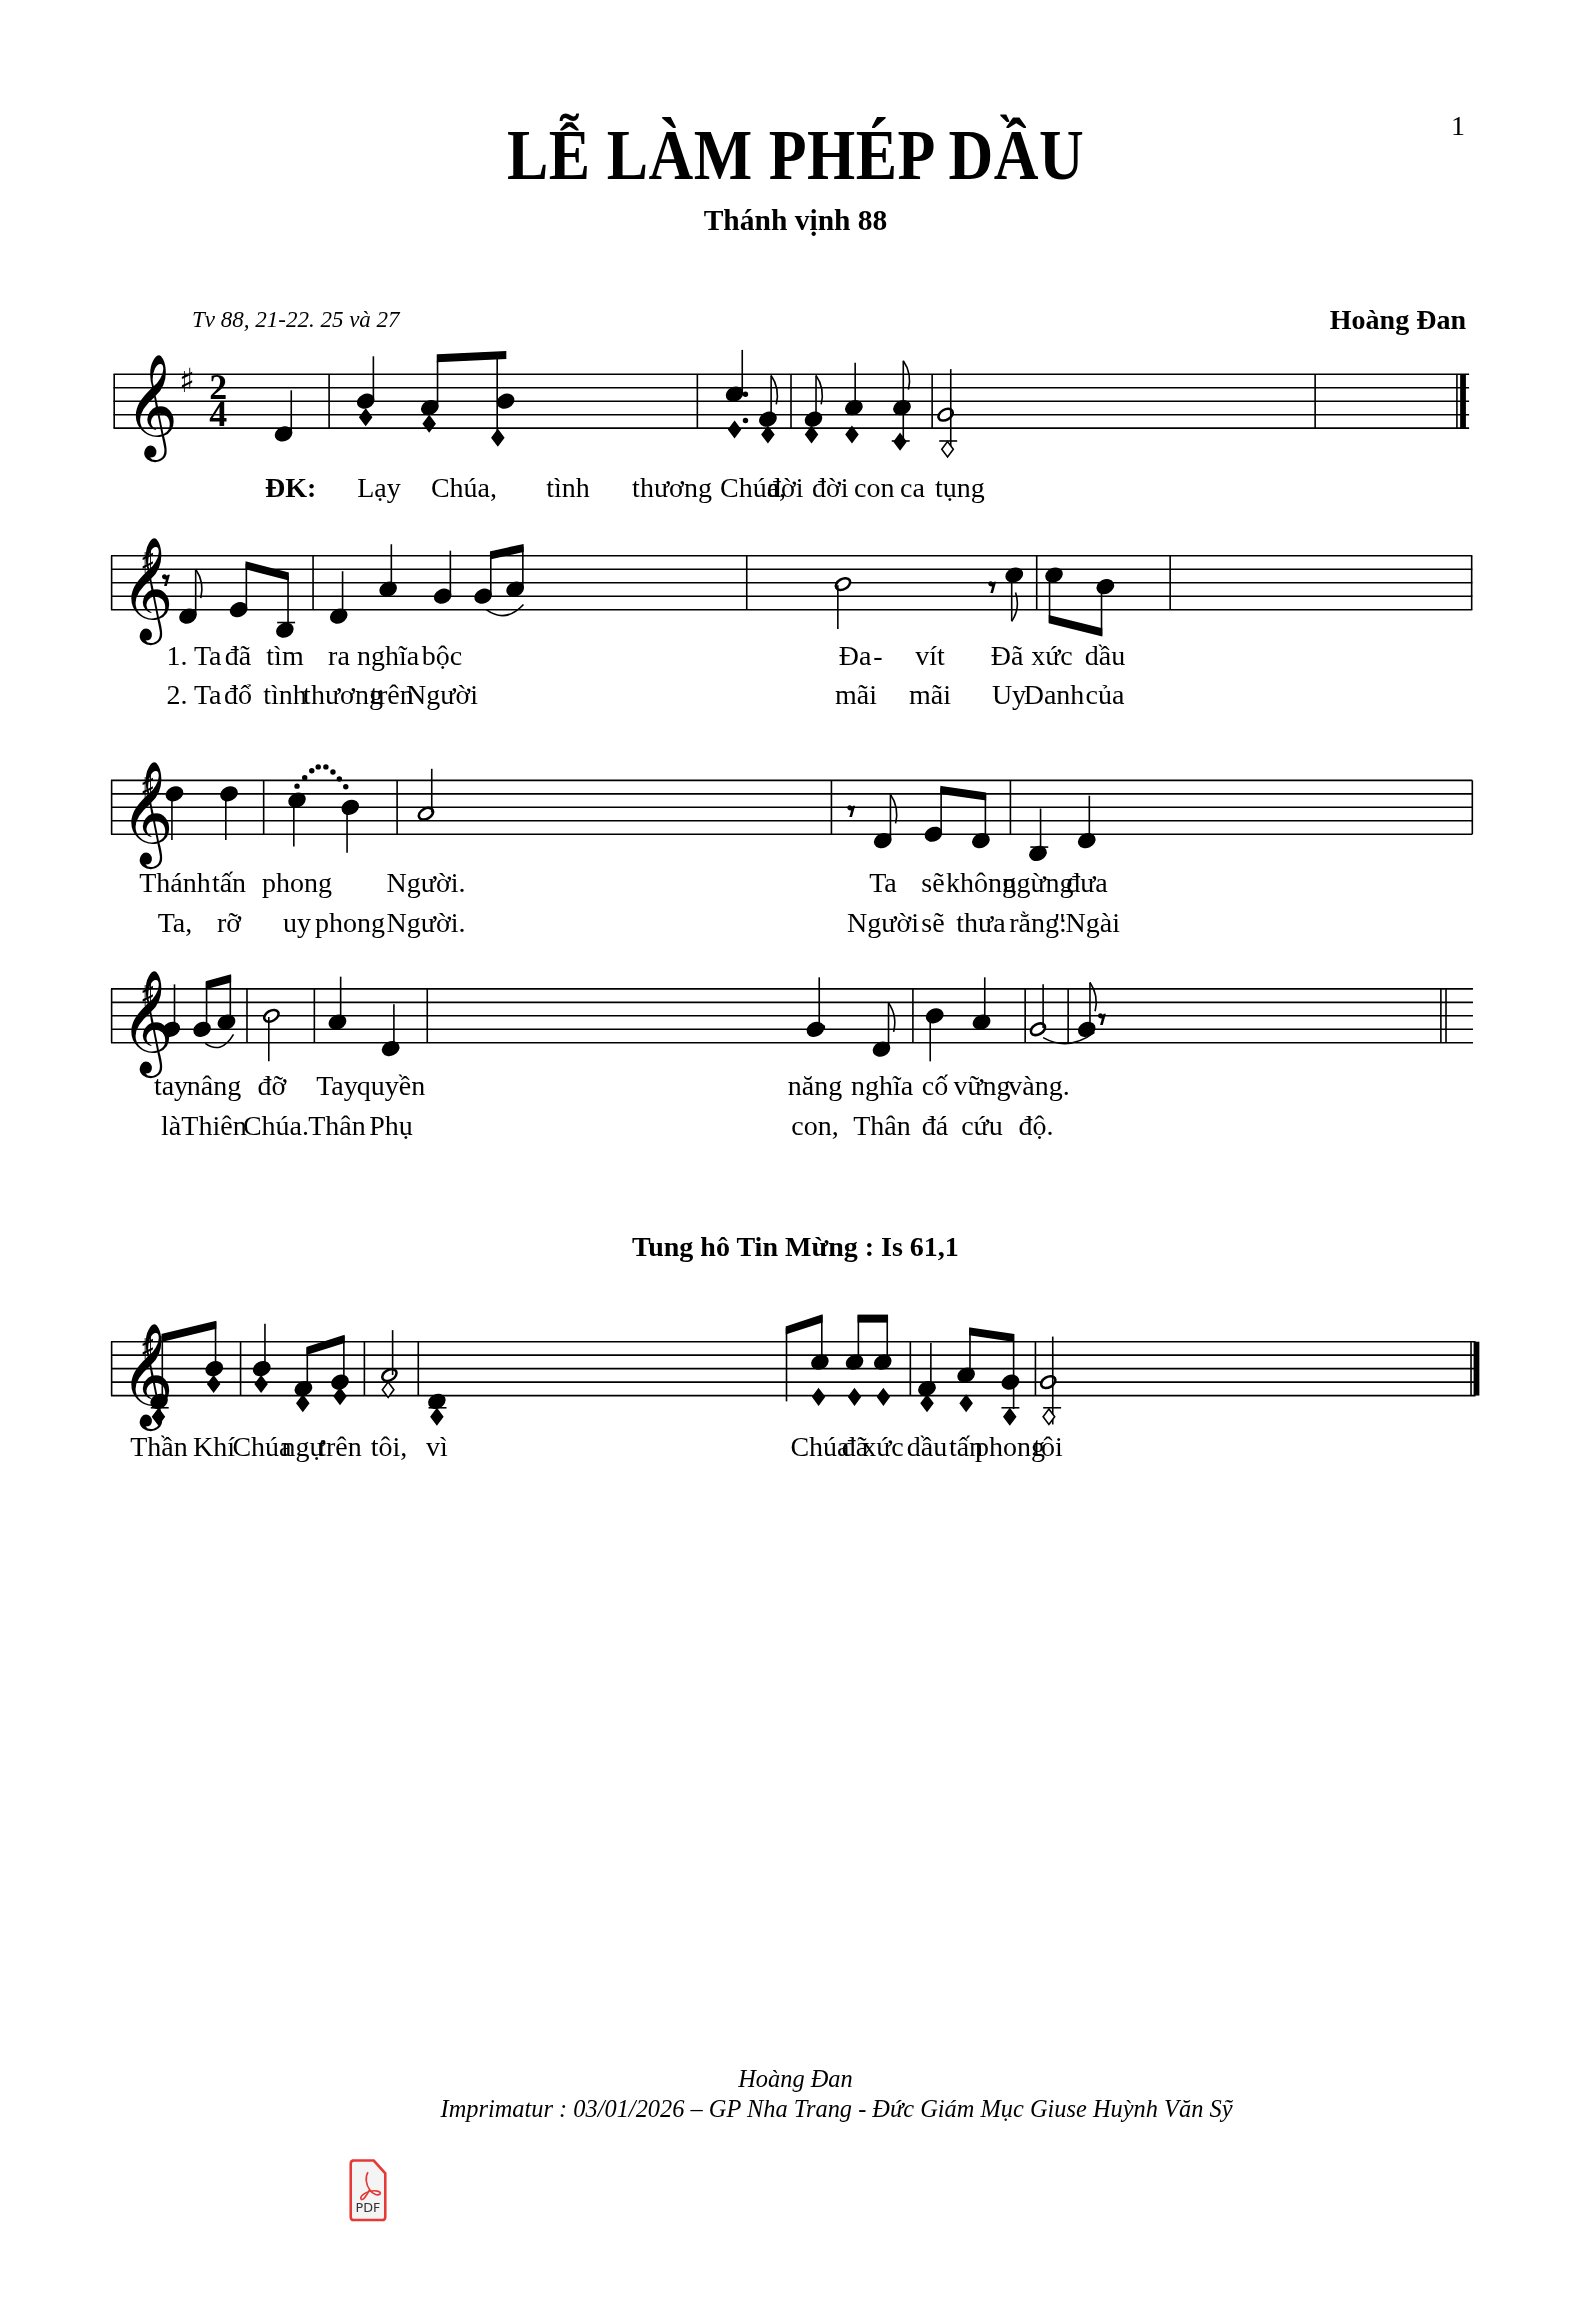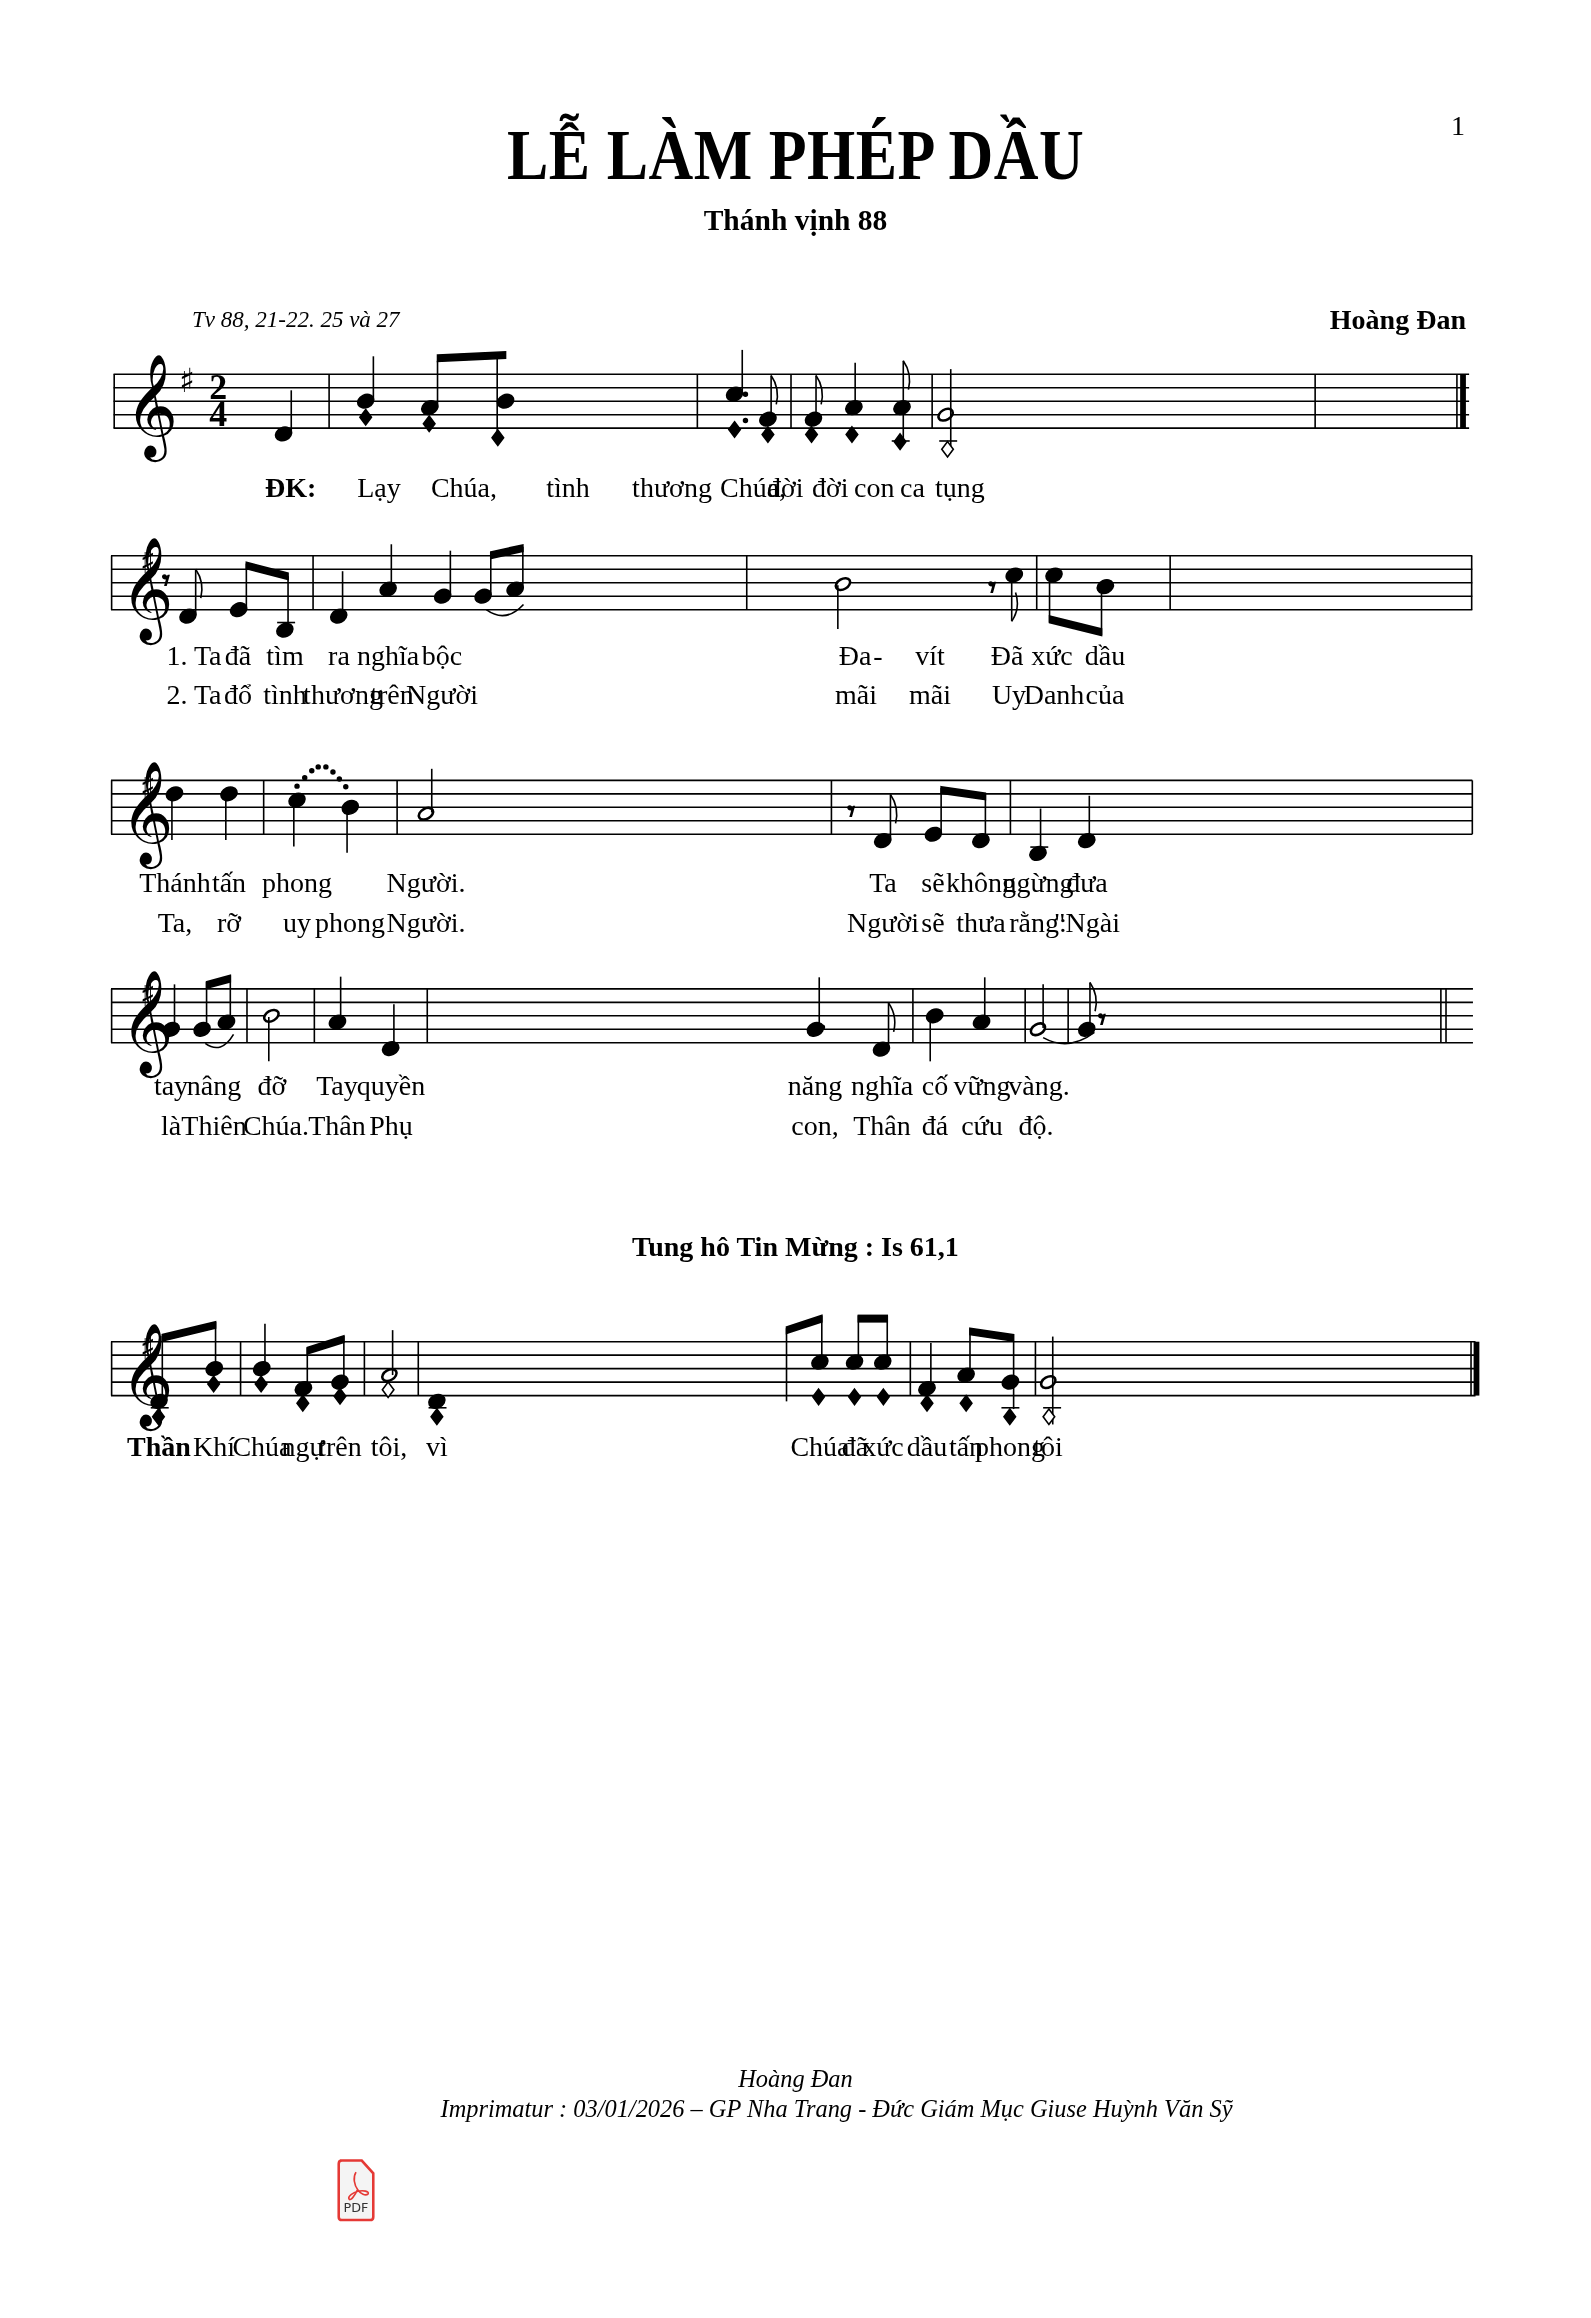--- a/index.html
+++ b/index.html
@@ -11,21 +11,21 @@
   .subtitle { left: 0; width: 1591px; top: 204px; text-align: center; font-size: 29.5px; font-weight: bold; }
   .pagenum { left: 1451px; top: 110px; font-size: 28px; }
   .ref { left: 192px; top: 307px; font-size: 23px; font-style: italic; }
   .composer { right: 125px; top: 304px; font-size: 28px; font-weight: bold; }
   .section { left: 0; width: 1591px; top: 1231px; text-align: center; font-size: 28px; font-weight: bold; }
   .lyric { position: absolute; font-size: 28px; white-space: nowrap; transform: translateX(-50%); }
   .lyric.left { transform: none; }
   .bold { font-weight: bold; margin-left: 14px; }
   .footer-author { left: 0; width: 1591px; top: 2065px; text-align: center; font-size: 24.4px; font-style: italic; }
   .footer-imprim { left: 0; width: 1591px; top: 2095px; text-align: center; font-size: 24.4px; font-style: italic; margin-left: 41px; }
-  .footer-link { left: 336px; top: 2158px; height: 64px; display: flex; align-items: flex-start; }
+  .footer-link { left: 348px; top: 2158px; height: 64px; display: flex; align-items: flex-start; }
   .footer-link-text { font-family: "DejaVu Serif", serif; font-size: 33px; letter-spacing: -0.6px; }
   svg.music { position: absolute; left: 0; top: 0; }
 </style>
 </head>
 <body>
 
 <div class="abs title">LỄ LÀM PHÉP DẦU</div>
 <div class="abs subtitle">Thánh vịnh 88</div>
 <div class="abs pagenum">1</div>
 <div class="abs ref">Tv 88, 21-22. 25 và 27</div>
@@ -420,21 +420,21 @@
   <span class="lyric" style="left:337px; top:1110px;">Thân</span>
   <span class="lyric" style="left:391px; top:1110px;">Phụ</span>
   <span class="lyric" style="left:815px; top:1110px;">con,</span>
   <span class="lyric" style="left:882px; top:1110px;">Thân</span>
   <span class="lyric" style="left:935px; top:1110px;">đá</span>
   <span class="lyric" style="left:982px; top:1110px;">cứu</span>
   <span class="lyric" style="left:1036px; top:1110px;">độ.</span>
 </div>
 
 <div>
-  <span class="lyric" style="left:159px; top:1431px;font-weight:bold;">Thần</span>
+  <span class="lyric" style="left:159px; top:1431px;">Thần</span>
   <span class="lyric" style="left:214px; top:1431px;">Khí</span>
   <span class="lyric" style="left:262px; top:1431px;">Chúa</span>
   <span class="lyric" style="left:303px; top:1431px;">ngự</span>
   <span class="lyric" style="left:340px; top:1431px;">trên</span>
   <span class="lyric" style="left:389px; top:1431px;">tôi,</span>
   <span class="lyric" style="left:437px; top:1431px;">vì</span>
   <span class="lyric" style="left:820px; top:1431px;">Chúa</span>
   <span class="lyric" style="left:855px; top:1431px;">đã</span>
   <span class="lyric" style="left:883px; top:1431px;">xức</span>
   <span class="lyric" style="left:927px; top:1431px;">dầu</span>

